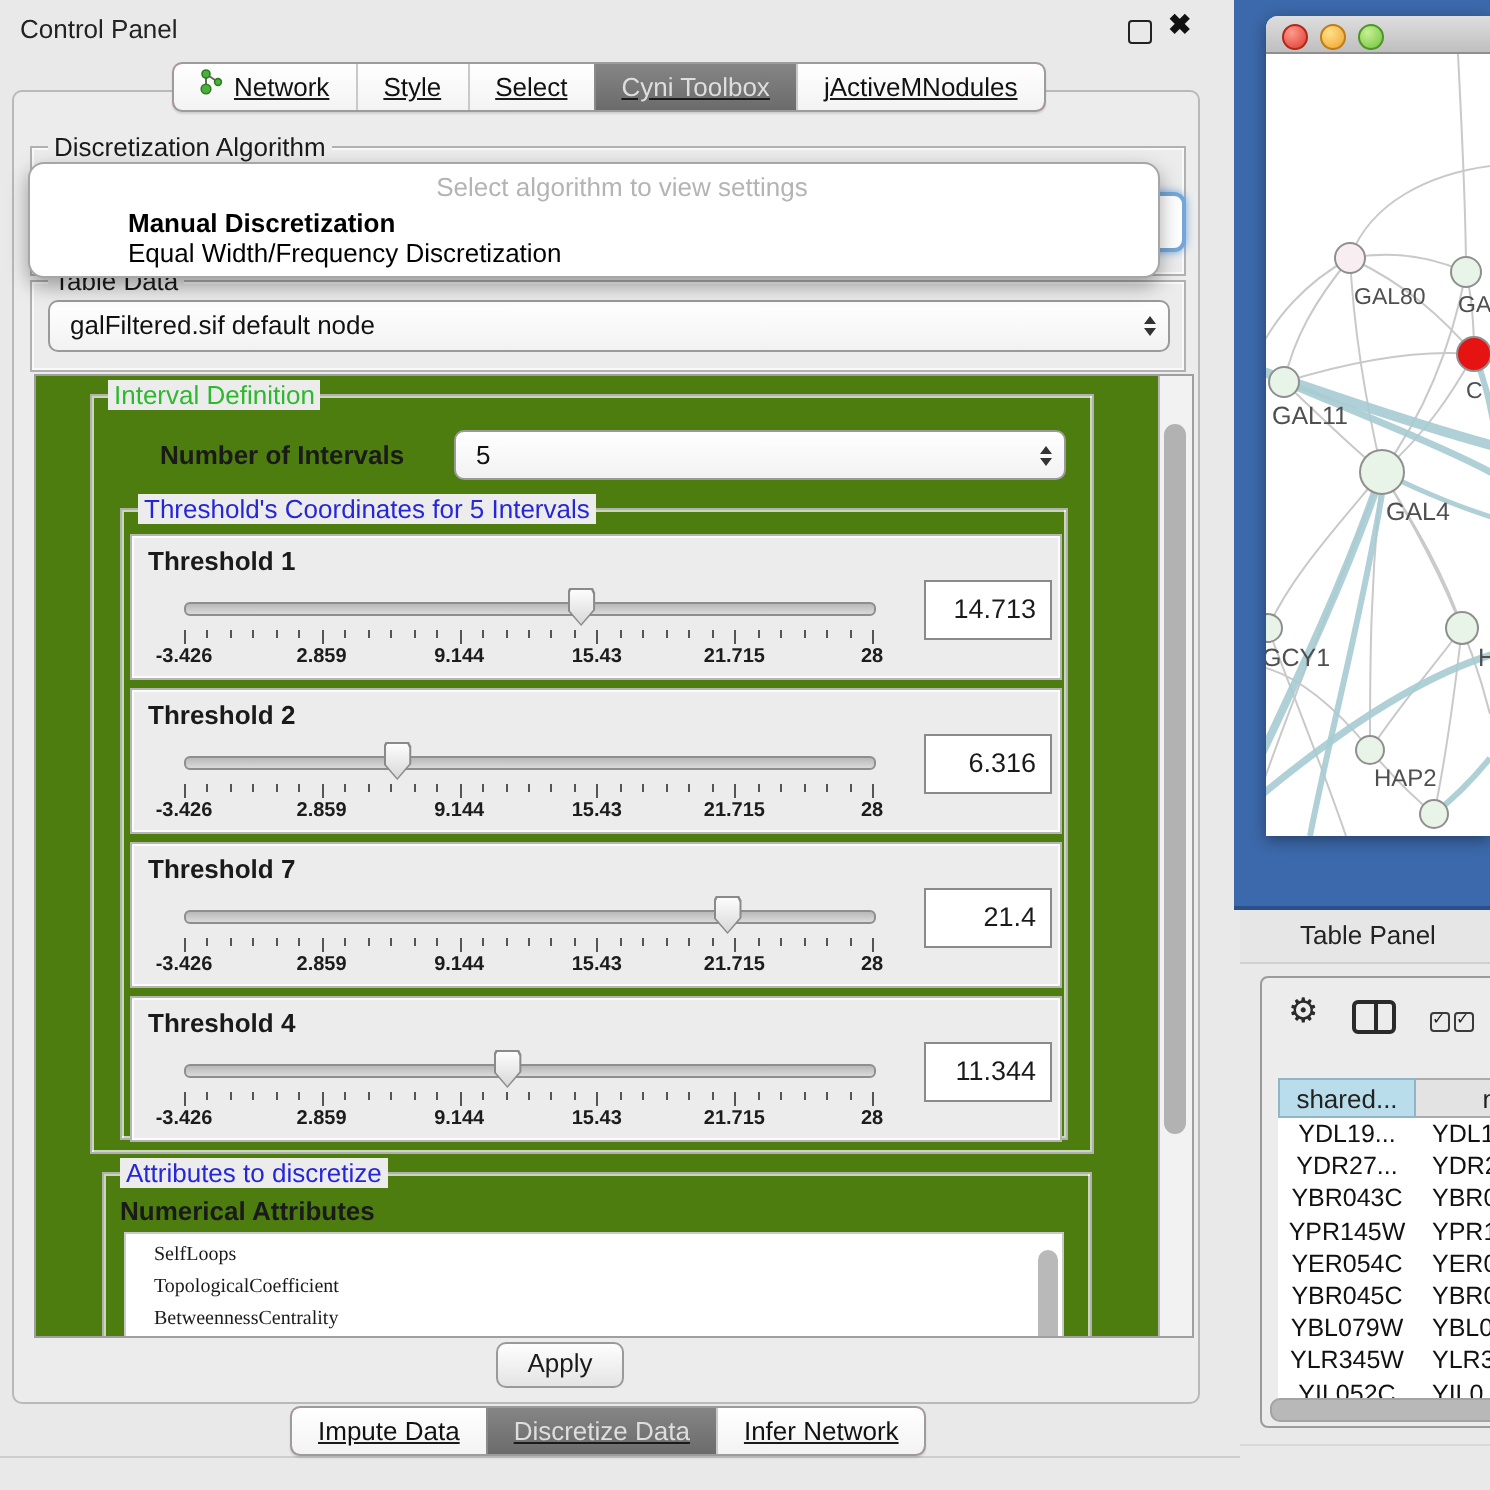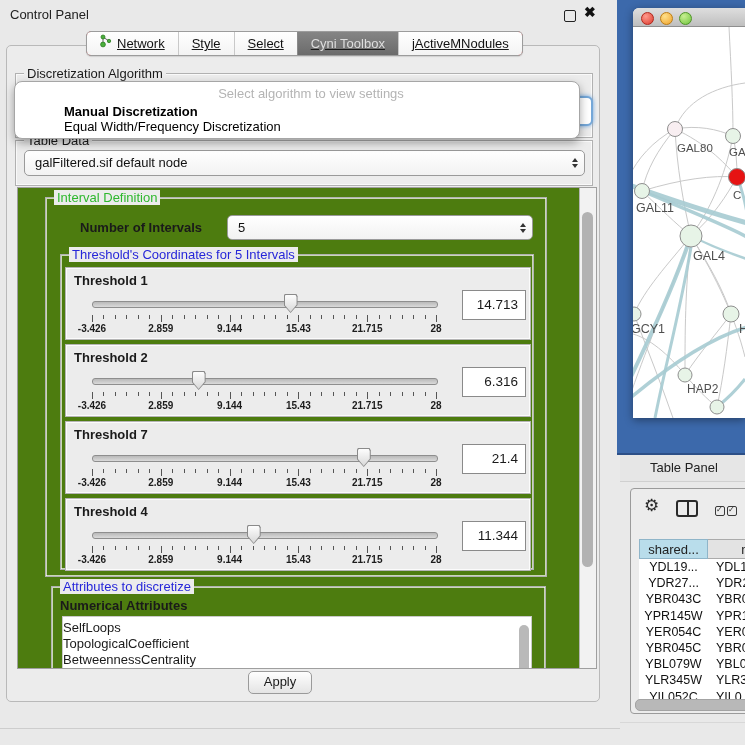--- a/index.html
+++ b/index.html
@@ -63,21 +63,21 @@
            clip-path:polygon(8% 0,92% 0,100% 12%,100% 58%,50% 100%,0 58%,0 12%);background:linear-gradient(#fdfdfd,#d8d8d8);}
   .tick{position:absolute;width:1px;background:#555;top:47px;}
   .tick.minor{height:4px;}
   .tick.major{height:7px;}
   .tlabel{position:absolute;top:55px;width:50px;margin-left:-25px;text-align:center;font-size:10px;font-weight:700;color:#1c1c1c;}
   .vbox{position:absolute;left:396px;top:22px;width:55px;height:28px;background:#fff;border:1px solid #8a8a8a;
         line-height:28px;text-align:right;padding-right:7px;font-size:13.5px;}
 
   
   #attrList{position:absolute;left:10px;top:29px;width:468px;height:60px;background:#fff;border:1px solid #c9c9c9;overflow:hidden;}
-  .attr-item{font-size:13px;line-height:16px;}
+  .attr-item{padding-left:14px;font-size:10px;line-height:16px;font-family:Liberation Serif, serif;}
   #attrThumb{position:absolute;right:2px;top:8px;width:10px;height:60px;border-radius:5px;background:#b9b9b9;}
 
   #applyBtn{position:absolute;left:241px;top:625px;width:62px;height:21px;background:linear-gradient(#fefefe,#e4e4e4);
             border:1px solid #9a9a9a;border-radius:5px;text-align:center;line-height:20px;font-size:13px;}
 
   #bottomLine{position:absolute;left:0;top:728px;width:620px;height:1px;background:#cdcdcd;}
 
   
   #netFrame{position:absolute;left:617px;top:0;width:128px;height:453px;background:#3c69ab;border-bottom:2px solid #2c4f87;z-index:5;}
   #netWindow{position:absolute;left:16px;top:8px;width:112px;height:410px;background:#fff;border-radius:6px 0 0 0;
@@ -384,20 +384,31 @@
 
       </div>
       <div id="spTrack">
         <div id="spThumb"></div>
       </div>
     </div>
 
     <div id="applyBtn">Apply</div>
   </div>
 
+  <div id="bottomTabs" class="segbar" style="left:145px;top:703px;">
+      <div class="seg-item">
+        <span>Impute Data</span>
+      </div>
+      <div class="seg-item active">
+        <span>Discretize Data</span>
+      </div>
+      <div class="seg-item">
+        <span>Infer Network</span>
+      </div>
+    </div>
   <div id="bottomLine"></div>
 </div>
 
 <div id="netFrame">
   <div id="netWindow">
     <div id="netTitlebar">
       <span class="light red"></span>
       <span class="light yellow"></span>
       <span class="light green"></span>
     </div>

